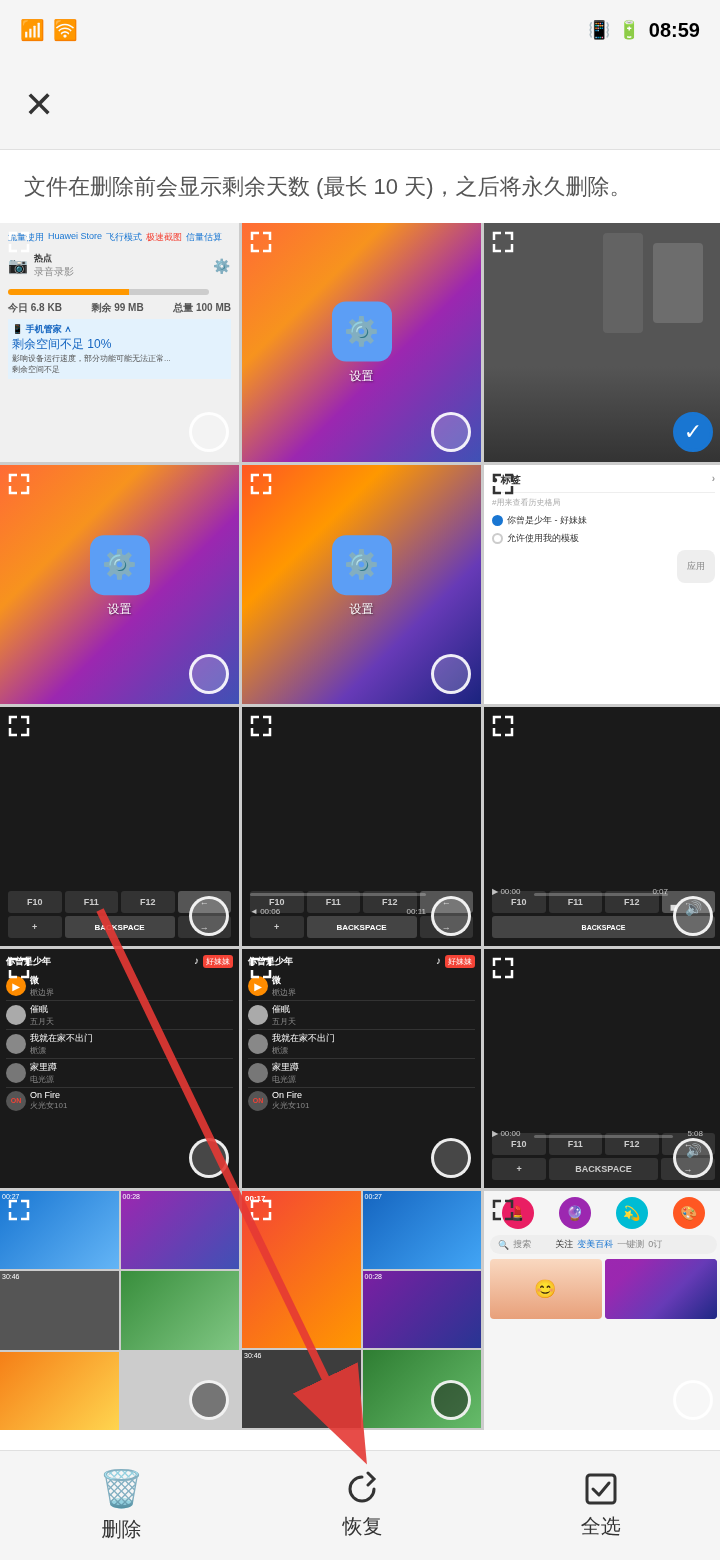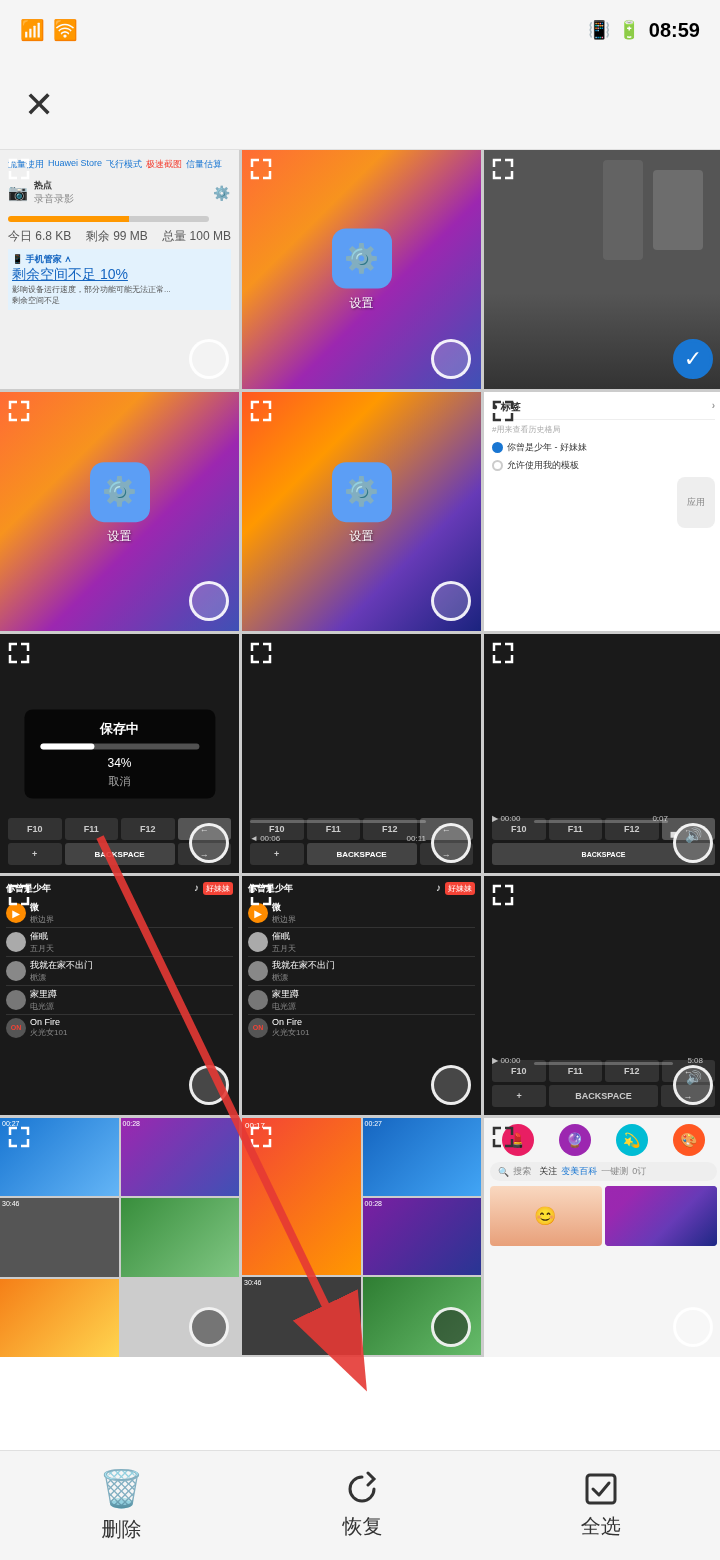--- a/index.html
+++ b/index.html
@@ -269,20 +269,21 @@
       <span style="font-size:18px;">📳</span>
       <span style="font-size:18px;">🔋</span>
       <span>08:59</span>
     </div>
   </div>
 
   <div class="header">
     <span class="close-btn">✕</span>
   </div>
 
+  <div class="info-text">文件在删除前会显示剩余天数 (最长 10 天)，之后将永久删除。</div>
 
   <div class="grid-container">
 
     <div class="grid-item">
       <div class="cell-screenshot notif-panel">
         <div class="notif-top">
           <span style="color:#1976d2;font-size:9px;">流量使用</span>
           <span style="color:#1976d2;font-size:9px;">Huawei Store</span>
           <span style="color:#1976d2;font-size:9px;">飞行模式</span>
           <span style="color:#f44336;font-size:9px;">极速截图</span>
@@ -291,29 +292,29 @@
         <div style="display:flex;align-items:center;gap:6px;padding:4px 0;">
           <span style="font-size:16px;">📷</span>
           <div>
             <div style="font-size:9px;font-weight:bold;">热点</div>
             <div style="font-size:10px;color:#888;">录音录影</div>
           </div>
           <span style="font-size:14px;margin-left:auto;">⚙️</span>
         </div>
         <div class="notif-slider"></div>
         <div class="notif-data">
-          <div style="display:flex;justify-content:space-between;font-size:12px;color:#555;">
+          <div style="display:flex;justify-content:space-between;font-size:10px;color:#555;font-weight:bold;">
             <span>今日 6.8 KB</span>
               <span>剩余 99 MB</span>
               <span>总量 100 MB</span>
           </div>
         </div>
         <div class="notif-warning">
           <div style="font-size:9px;font-weight:bold;color:#1565c0;">📱 手机管家 ∧</div>
-          <div style="font-size:14px;text-decoration:underline;">剩余空间不足 10%</div>
+          <div style="font-size:12px;">剩余空间不足 10%</div>
           <div style="font-size:8px;color:#555;">影响设备运行速度，部分功能可能无法正常...</div>
           <div style="font-size:8px;color:#555;">剩余空间不足</div>
         </div>
       </div>
       <div style="position:absolute;top:8px;left:8px;">
         <svg width="22" height="22" viewBox="0 0 22 22">
             <polyline points="2,9 2,2 9,2" stroke="white" stroke-width="2.5" fill="none"></polyline>
             <polyline points="13,2 20,2 20,9" stroke="white" stroke-width="2.5" fill="none"></polyline>
             <polyline points="20,13 20,20 13,20" stroke="white" stroke-width="2.5" fill="none"></polyline>
             <polyline points="9,20 2,20 2,13" stroke="white" stroke-width="2.5" fill="none"></polyline>
@@ -398,21 +399,21 @@
         <div style="font-size:8px;color:#aaa;margin-bottom:6px;">#用来查看历史格局</div>
         <div style="display:flex;align-items:center;gap:4px;margin-bottom:5px;">
           <div style="width:11px;height:11px;border-radius:50%;border:2px solid #1976d2;background:#1976d2;"></div>
           <span style="font-size:9px;color:#333;">你曾是少年 - 好妹妹</span>
         </div>
         <div style="display:flex;align-items:center;gap:4px;margin-bottom:5px;">
           <div style="width:11px;height:11px;border-radius:50%;border:2px solid #ccc;"></div>
           <span style="font-size:9px;color:#333;">允许使用我的模板</span>
         </div>
         <div style="margin-top:4px;display:flex;justify-content:flex-end;">
-          <div style="background:#eee;border-radius:8px;padding:19px 10px;font-size:9px;color:#888;">应用</div>
+          <div style="background:#eee;border-radius:8px;padding:10px 10px;font-size:9px;color:#888;">应用</div>
         </div>
       </div>
       <div style="position:absolute;top:8px;left:8px;">
         <svg width="22" height="22" viewBox="0 0 22 22">
             <polyline points="9,2 2,2 2,9" stroke="#333" stroke-width="2.5" fill="none"></polyline>
             <polyline points="20,9 20,2 13,2" stroke="#333" stroke-width="2.5" fill="none"></polyline>
             <polyline points="13,20 20,20 20,13" stroke="#333" stroke-width="2.5" fill="none"></polyline>
             <polyline points="2,13 2,20 9,20" stroke="#333" stroke-width="2.5" fill="none"></polyline>
           </svg>
       </div>
@@ -426,28 +427,20 @@
             <div class="key">F11</div>
             <div class="key">F12</div>
             <div class="key" style="background:#555;">←</div>
         </div>
         <div style="display:grid;grid-template-columns:repeat(4,1fr);gap:3px;">
           <div class="key">+</div>
             <div class="key wide" style="grid-column:span 2;">BACKSPACE</div>
             <div class="key">→</div>
         </div>
       </div>
-      <div class="saving-overlay">
-        <div style="font-size:13px;font-weight:bold;">保存中</div>
-        <div class="progress-bar">
-            <div class="progress-fill"></div>
-          </div>
-        <div style="font-size:12px;">34%</div>
-        <div class="cancel-btn">取消</div>
-      </div>
       <div style="position:absolute;top:8px;left:8px;">
         <svg width="22" height="22" viewBox="0 0 22 22">
             <polyline points="9,2 2,2 2,9" stroke="white" stroke-width="2.5" fill="none"></polyline>
             <polyline points="20,9 20,2 13,2" stroke="white" stroke-width="2.5" fill="none"></polyline>
             <polyline points="13,20 20,20 20,13" stroke="white" stroke-width="2.5" fill="none"></polyline>
             <polyline points="2,13 2,20 9,20" stroke="white" stroke-width="2.5" fill="none"></polyline>
           </svg>
       </div>
       <div class="select-circle"></div>
     </div>
@@ -678,21 +671,21 @@
             <polyline points="13,20 20,20 20,13" stroke="white" stroke-width="2.5" fill="none"></polyline>
             <polyline points="2,13 2,20 9,20" stroke="white" stroke-width="2.5" fill="none"></polyline>
           </svg>
       </div>
       <div class="select-circle" style="background:rgba(30,30,30,0.5);"></div>
     </div>
 
     <div class="grid-item">
       <div style="width:100%;height:100%;display:grid;grid-template-columns:1fr 1fr;grid-template-rows:1fr 1fr 1fr;gap:2px;background:#ccc;">
         <div style="background:linear-gradient(135deg,#f44336,#ff9800);grid-row:span 2;position:relative;">
-          <span style="position:absolute;top:3px;left:3px;font-size:8px;color:#fff;">00:17</span>
+          <span style="position:absolute;top:3px;left:3px;font-size:8px;color:#fff;font-weight:bold;">00:17</span>
         </div>
         <div style="background:linear-gradient(135deg,#1565c0,#42a5f5);position:relative;">
           <span style="position:absolute;top:2px;left:2px;font-size:7px;color:#fff;">00:27</span>
         </div>
         <div style="background:linear-gradient(135deg,#7b1fa2,#283593);position:relative;">
           <span style="position:absolute;top:2px;left:2px;font-size:7px;color:#fff;">00:28</span>
         </div>
         <div style="background:#3d3d3d;position:relative;">
           <span style="position:absolute;top:2px;left:2px;font-size:7px;color:#fff;">30:46</span>
         </div>
@@ -718,21 +711,21 @@
         <div style="display:flex;justify-content:space-around;margin-bottom:6px;">
           <div style="width:32px;height:32px;border-radius:50%;background:#e91e63;display:flex;align-items:center;justify-content:center;font-size:14px;">💄</div>
           <div style="width:32px;height:32px;border-radius:50%;background:#9c27b0;display:flex;align-items:center;justify-content:center;font-size:14px;">🔮</div>
           <div style="width:32px;height:32px;border-radius:50%;background:#00bcd4;display:flex;align-items:center;justify-content:center;font-size:14px;">💫</div>
           <div style="width:32px;height:32px;border-radius:50%;background:#ff5722;display:flex;align-items:center;justify-content:center;font-size:14px;">🎨</div>
         </div>
 
         <div style="background:#eee;border-radius:12px;padding:3px 8px;font-size:9px;color:#888;display:flex;align-items:center;gap:4px;margin-bottom:5px;">
           <span>🔍</span>
           <span>搜索</span>
-          <span style="margin-left:4px;color:#333;">关注</span>
+          <span style="margin-left:20px;color:#333;">关注</span>
           <span style="color:#1976d2;font-weight:normal;">变美百科</span>
           <span style="color:#888;">一键测</span>
           <span style="color:#888;">0订</span>
         </div>
 
         <div style="display:grid;grid-template-columns:1fr 1fr;gap:3px;flex:1;">
           <div style="height:60px;background:#f4c2a1;border-radius:4px;overflow:hidden;">
             <div style="width:100%;height:100%;background:linear-gradient(to bottom,#f9d8c0,#e8a07a);display:flex;align-items:center;justify-content:center;font-size:18px;">😊</div>
           </div>
           <div style="height:60px;background:linear-gradient(135deg,#9c27b0,#3f51b5);border-radius:4px;overflow:hidden;">

